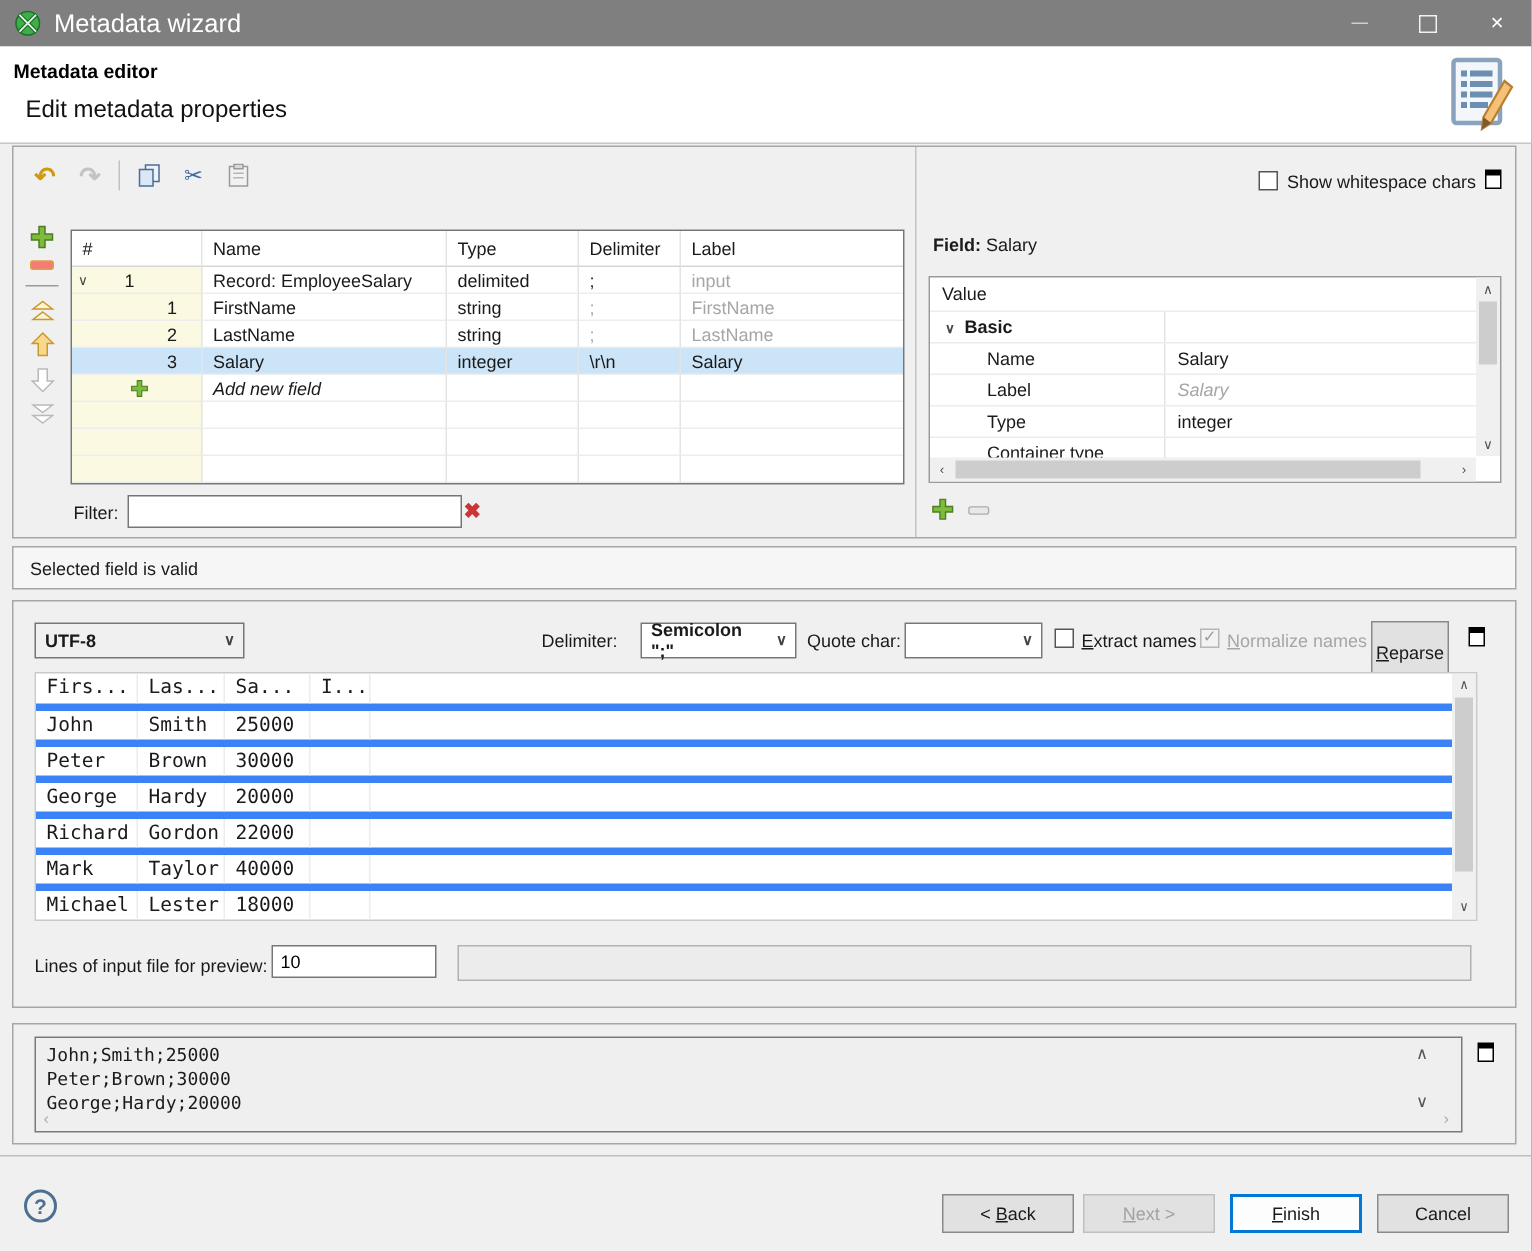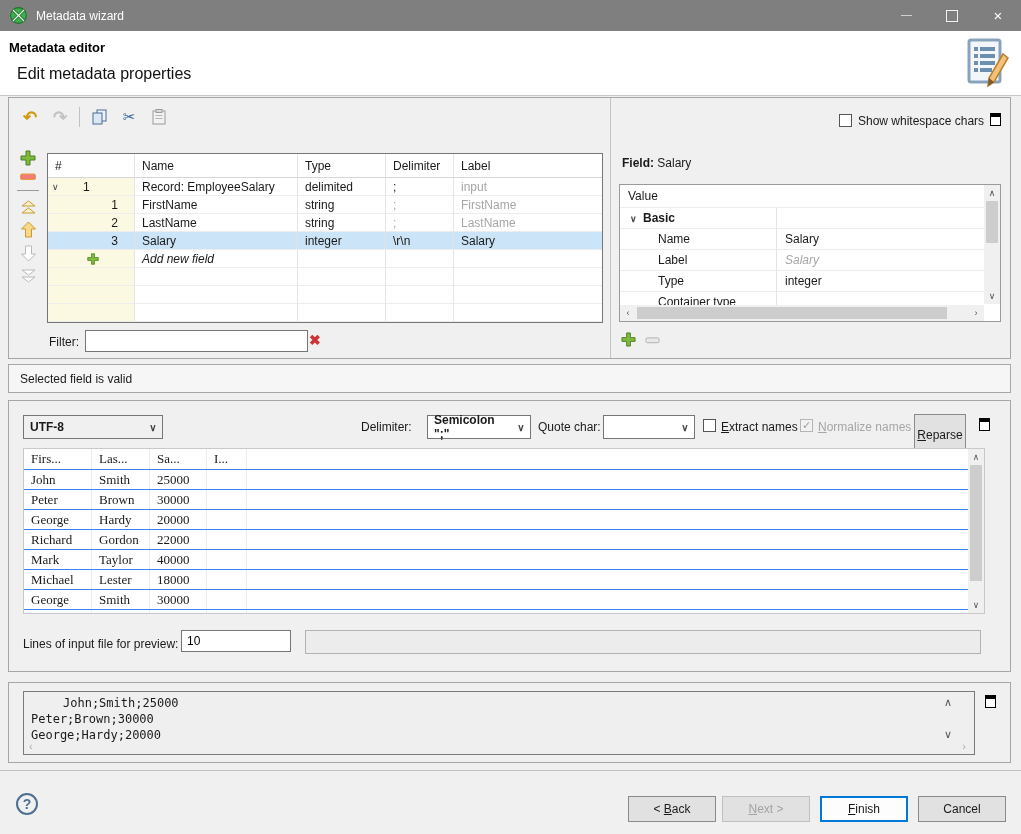--- a/index.html
+++ b/index.html
@@ -1,21 +1,21 @@
 <!DOCTYPE html>
 <html><head>
 <meta charset="utf-8">
 <style>
   html,body{margin:0;padding:0;background:#d8d8d8;font-family:"Liberation Sans",sans-serif;font-size:12px;color:#1a1a1a;}
   .app{position:relative;width:1021px;height:834px;background:#f0f0f0;overflow:hidden;box-shadow:0 0 0 1px #6a6a6a;}
   .abs{position:absolute;}
   
   .titlebar{position:absolute;left:0;top:0;width:1021px;height:31px;background:#7f7f7f;color:#fff;display:flex;align-items:center;}
   .titlebar .t-icon{margin-left:10px;width:17px;height:17px;}
-  .titlebar .t-text{margin-left:9px;font-size:12px;}
+  .titlebar .t-text{margin-left:9px;font-size:17px;}
   .win-controls{position:absolute;right:0;top:0;height:31px;display:flex;}
   .win-btn{width:46px;height:31px;display:flex;align-items:center;justify-content:center;color:#f2f2f2;}
   .min-glyph{width:11px;height:1px;background:#cfcfcf;}
   .max-glyph{width:10px;height:10px;border:1px solid #f2f2f2;}
   .close-glyph{font-size:15px;line-height:15px;color:#fff;}
   
   .header{position:absolute;left:0;top:31px;width:1021px;height:64px;background:#fff;border-bottom:1px solid #c6c6c6;}
   .h-title{position:absolute;left:9px;top:9px;font-size:13px;font-weight:bold;color:#000;}
   .h-sub{position:absolute;left:17px;top:34px;font-size:16px;color:#111;}
   .h-icon{position:absolute;right:10px;top:6px;}
@@ -72,31 +72,31 @@
   .sba{position:absolute;width:16px;height:16px;display:flex;align-items:center;justify-content:center;color:#505050;font-size:9px;}
   .sbt{position:absolute;background:#cdcdcd;}
   
   .combo{position:absolute;height:24px;border:1px solid #767676;background:#fff;box-sizing:border-box;display:flex;align-items:center;padding-left:6px;font-weight:bold;}
   .combo .cv{flex:1;}
   .combo .ca{width:18px;text-align:center;color:#444;font-size:10px;}
   .combo.gray{background:#f0f0f0;}
   .lbl{position:absolute;}
   .btn{display:flex;align-items:center;justify-content:center;background:#e1e1e1;border:1px solid #8a8a8a;box-sizing:border-box;font-size:12px;}
   .grid{position:absolute;left:14px;top:47px;width:962px;height:166px;background:#fff;border:1px solid #c9c9c9;box-sizing:border-box;overflow:hidden;font-family:"DejaVu Sans Mono",monospace;font-size:13px;}
-  .grow{display:flex;height:19px;line-height:19px;border-bottom:1px solid #3b82f6;font-family:Liberation Serif, serif;}
+  .grow{display:flex;height:19px;line-height:19px;border-bottom:5px solid #3b82f6;}
   .ghead{height:20px;line-height:20px;}
   .gc{box-sizing:border-box;padding-left:7px;border-right:1px solid #ececec;overflow:hidden;white-space:nowrap;}
   .g0{width:68px;}.g1{width:58px;}.g2{width:57px;}.g3{width:40px;}.gf{flex:1;border-right:none;}
   .lines-label{position:absolute;left:14px;top:236px;}
   .lines-input{position:absolute;left:172px;top:229px;width:110px;height:22px;border:1px solid #767676;font-family:"Liberation Sans",sans-serif;font-size:12px;padding:0 5px;box-sizing:border-box;background:#fff;}
   .prog{position:absolute;left:296px;top:229px;width:676px;height:24px;background:#ececec;border:1px solid #b2b2b2;box-sizing:border-box;}
   
   .rawbox{position:absolute;left:14px;top:8px;width:952px;height:64px;background:#efefef;border:1px solid #7a7a7a;box-sizing:border-box;overflow:hidden;}
   .rawline{font-family:"DejaVu Sans Mono",monospace;font-size:12px;line-height:16px;padding-left:7px;white-space:pre;}
-  .rawbox .first{padding-top:3px;margin-left:32px;}
+  .rawbox .first{padding-top:3px;}
   .raw-arrow{position:absolute;color:#ababab;font-size:11px;}
   
   .footer-sep{position:absolute;left:0;top:770px;width:1021px;height:1px;background:#bfbfbf;}
   .help{position:absolute;left:16px;top:793px;width:22px;height:22px;border:2px solid #4f6f92;border-radius:50%;color:#4f6f92;font-weight:bold;font-size:14px;display:flex;align-items:center;justify-content:center;box-sizing:border-box;}
   .fbtn{position:absolute;top:796px;width:88px;height:26px;}
   .fbtn.dis{color:#a2a2a2;border-color:#bfbfbf;}
   .fbtn.def{background:#fdfdfd;border:2px solid #0078d7;}
   .u{text-decoration:underline;}
   .cursor{position:absolute;left:403px;top:267px;}
 </style>

